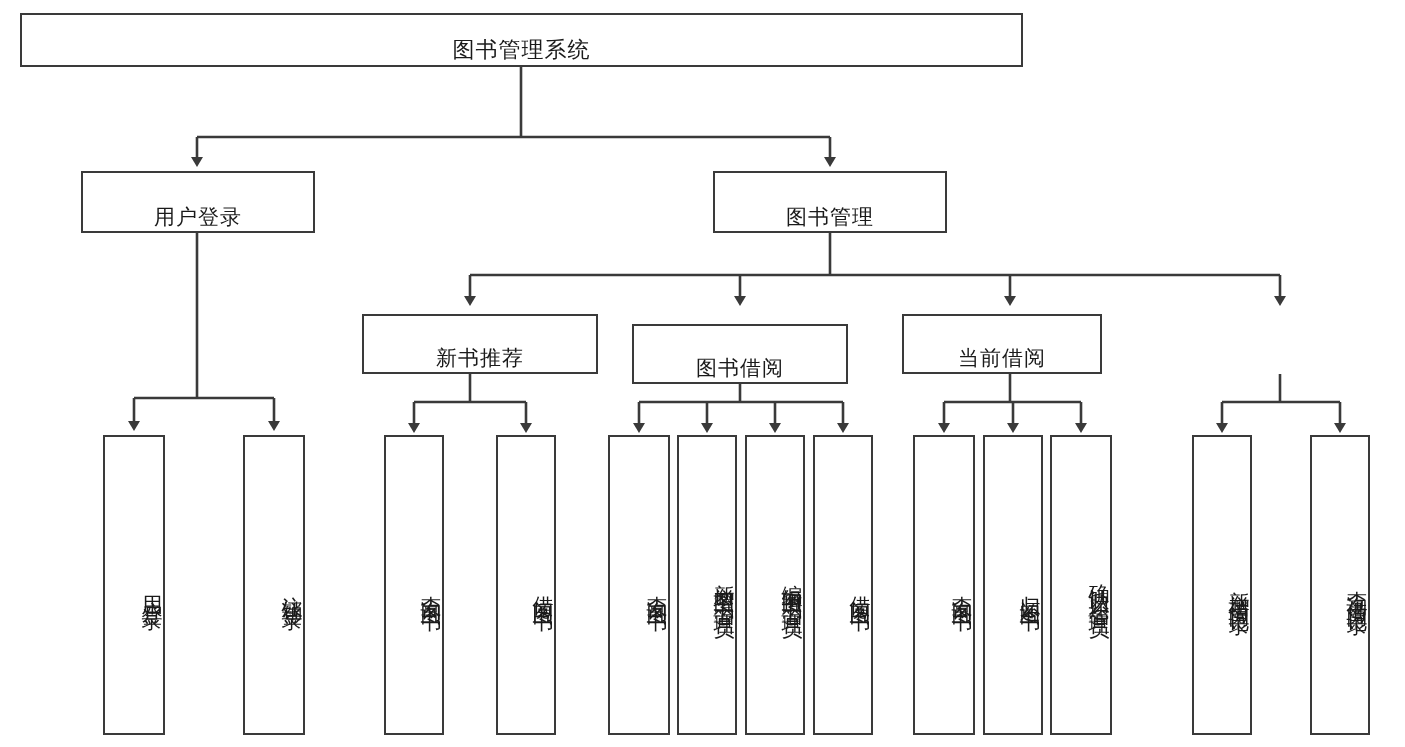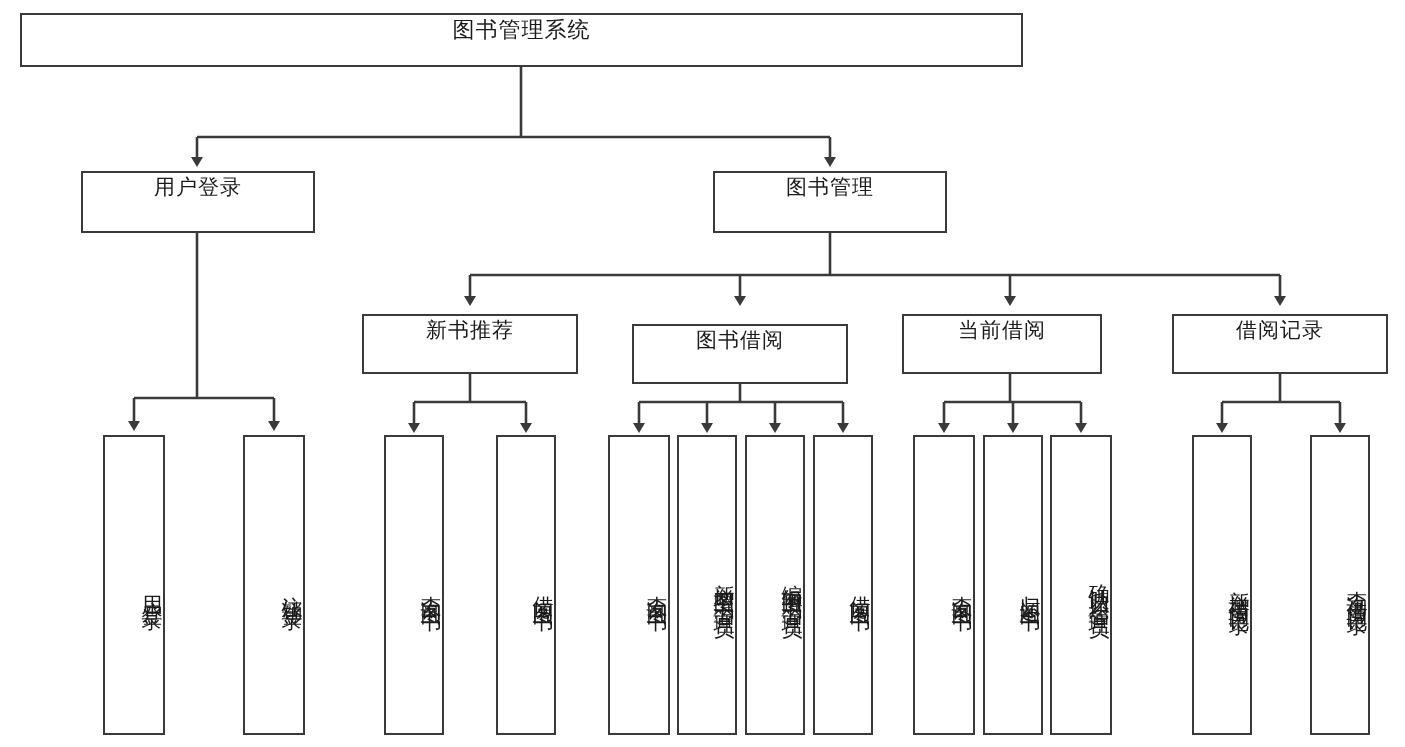--- a/index.html
+++ b/index.html
@@ -2,21 +2,21 @@
 <html><head>
 <meta charset="utf-8">
 <style>
   html,body{margin:0;padding:0;background:#ffffff;}
   body{width:1405px;height:747px;overflow:hidden;
        font-family:"Liberation Sans","DejaVu Sans",sans-serif;}
   #diagram-root{position:relative;width:1405px;height:747px;background:#fff;}
   svg.layer{position:absolute;left:0;top:0;width:1405px;height:747px;}
 
   .node{position:absolute;box-sizing:border-box;background:#ffffff;
-        border:2px solid #3a3a3a;display:flex;align-items:flex-start;
+        border:2px solid #3a3a3a;display:flex;align-items:flex-end;
         justify-content:center;color:#1a1a1a;}
   .node.horiz{font-size:21px;letter-spacing:1px;}
   .node.root{font-size:22px;}
   .node.vert{writing-mode:vertical-rl;text-orientation:upright;
              font-size:21px;letter-spacing:5px;padding-top:8px;
              align-items:flex-start;justify-content:center;line-height:1.0;}
   .node .lbl{display:block;white-space:pre-line;}
   .node.vert .lbl{writing-mode:vertical-rl;text-orientation:upright;}
 
   #watermark{position:absolute;right:12px;bottom:6px;font-size:17px;
@@ -81,31 +81,28 @@
     <span class="lbl">图书管理系统</span>
   </div>
 
   <div class="node horiz" style="left:81px;top:171px;width:234px;height:62px;">
     <span class="lbl">用户登录</span>
   </div>
   <div class="node horiz" style="left:713px;top:171px;width:234px;height:62px;">
     <span class="lbl">图书管理</span>
   </div>
 
-  <div class="node horiz" style="left:362px;top:314px;width:216px;height:60px;">
+  <div class="node horiz" style="left:362px;top:314px;width:236px;height:60px;">
     <span class="lbl">新书推荐</span>
   </div>
   <div class="node horiz" style="left:632px;top:324px;width:216px;height:60px;">
     <span class="lbl">图书借阅</span>
   </div>
   <div class="node horiz" style="left:902px;top:314px;width:200px;height:60px;">
     <span class="lbl">当前借阅</span>
-  </div>
-  <div class="node horiz" style="left:1172px;top:314px;width:216px;height:60px;">
-    <span class="lbl">借阅记录</span>
   </div>
 
   <div class="node vert" style="left:103px;top:435px;width:62px;height:300px;">
     <span class="lbl">用户登录</span>
   </div>
   <div class="node vert" style="left:243px;top:435px;width:62px;height:300px;">
     <span class="lbl">注销登录</span>
   </div>
 
   <div class="node vert" style="left:384px;top:435px;width:60px;height:300px;">

